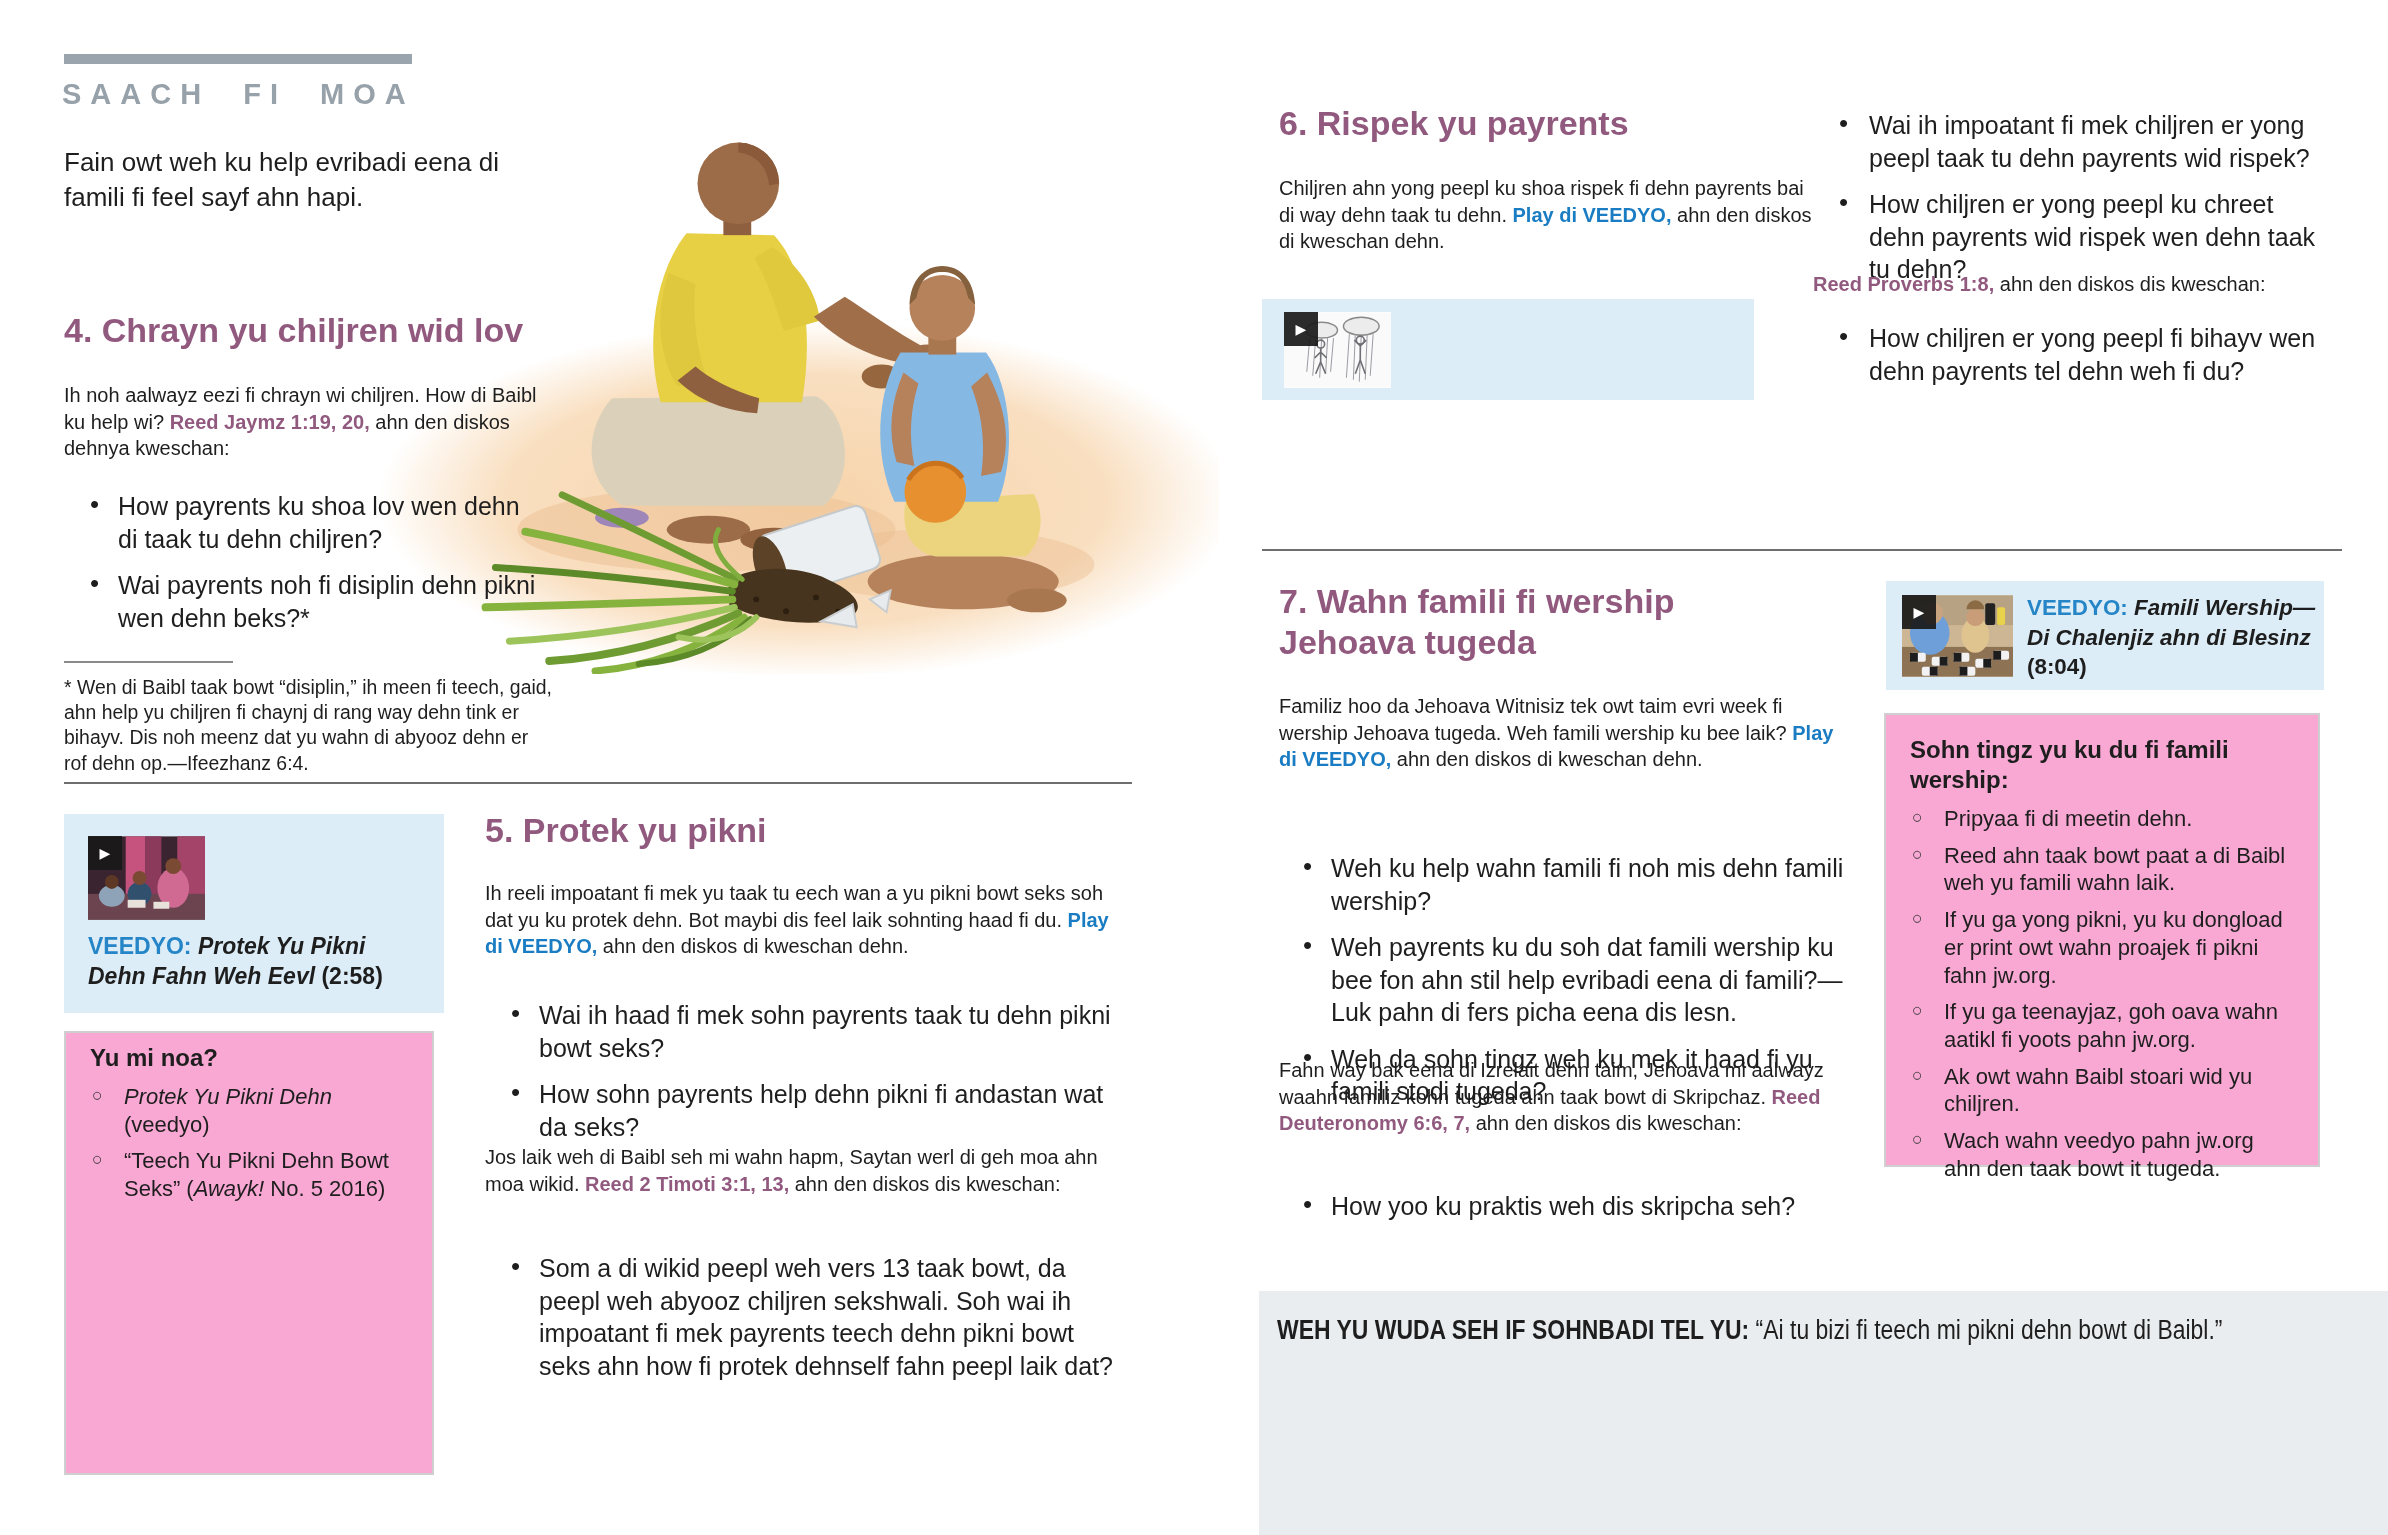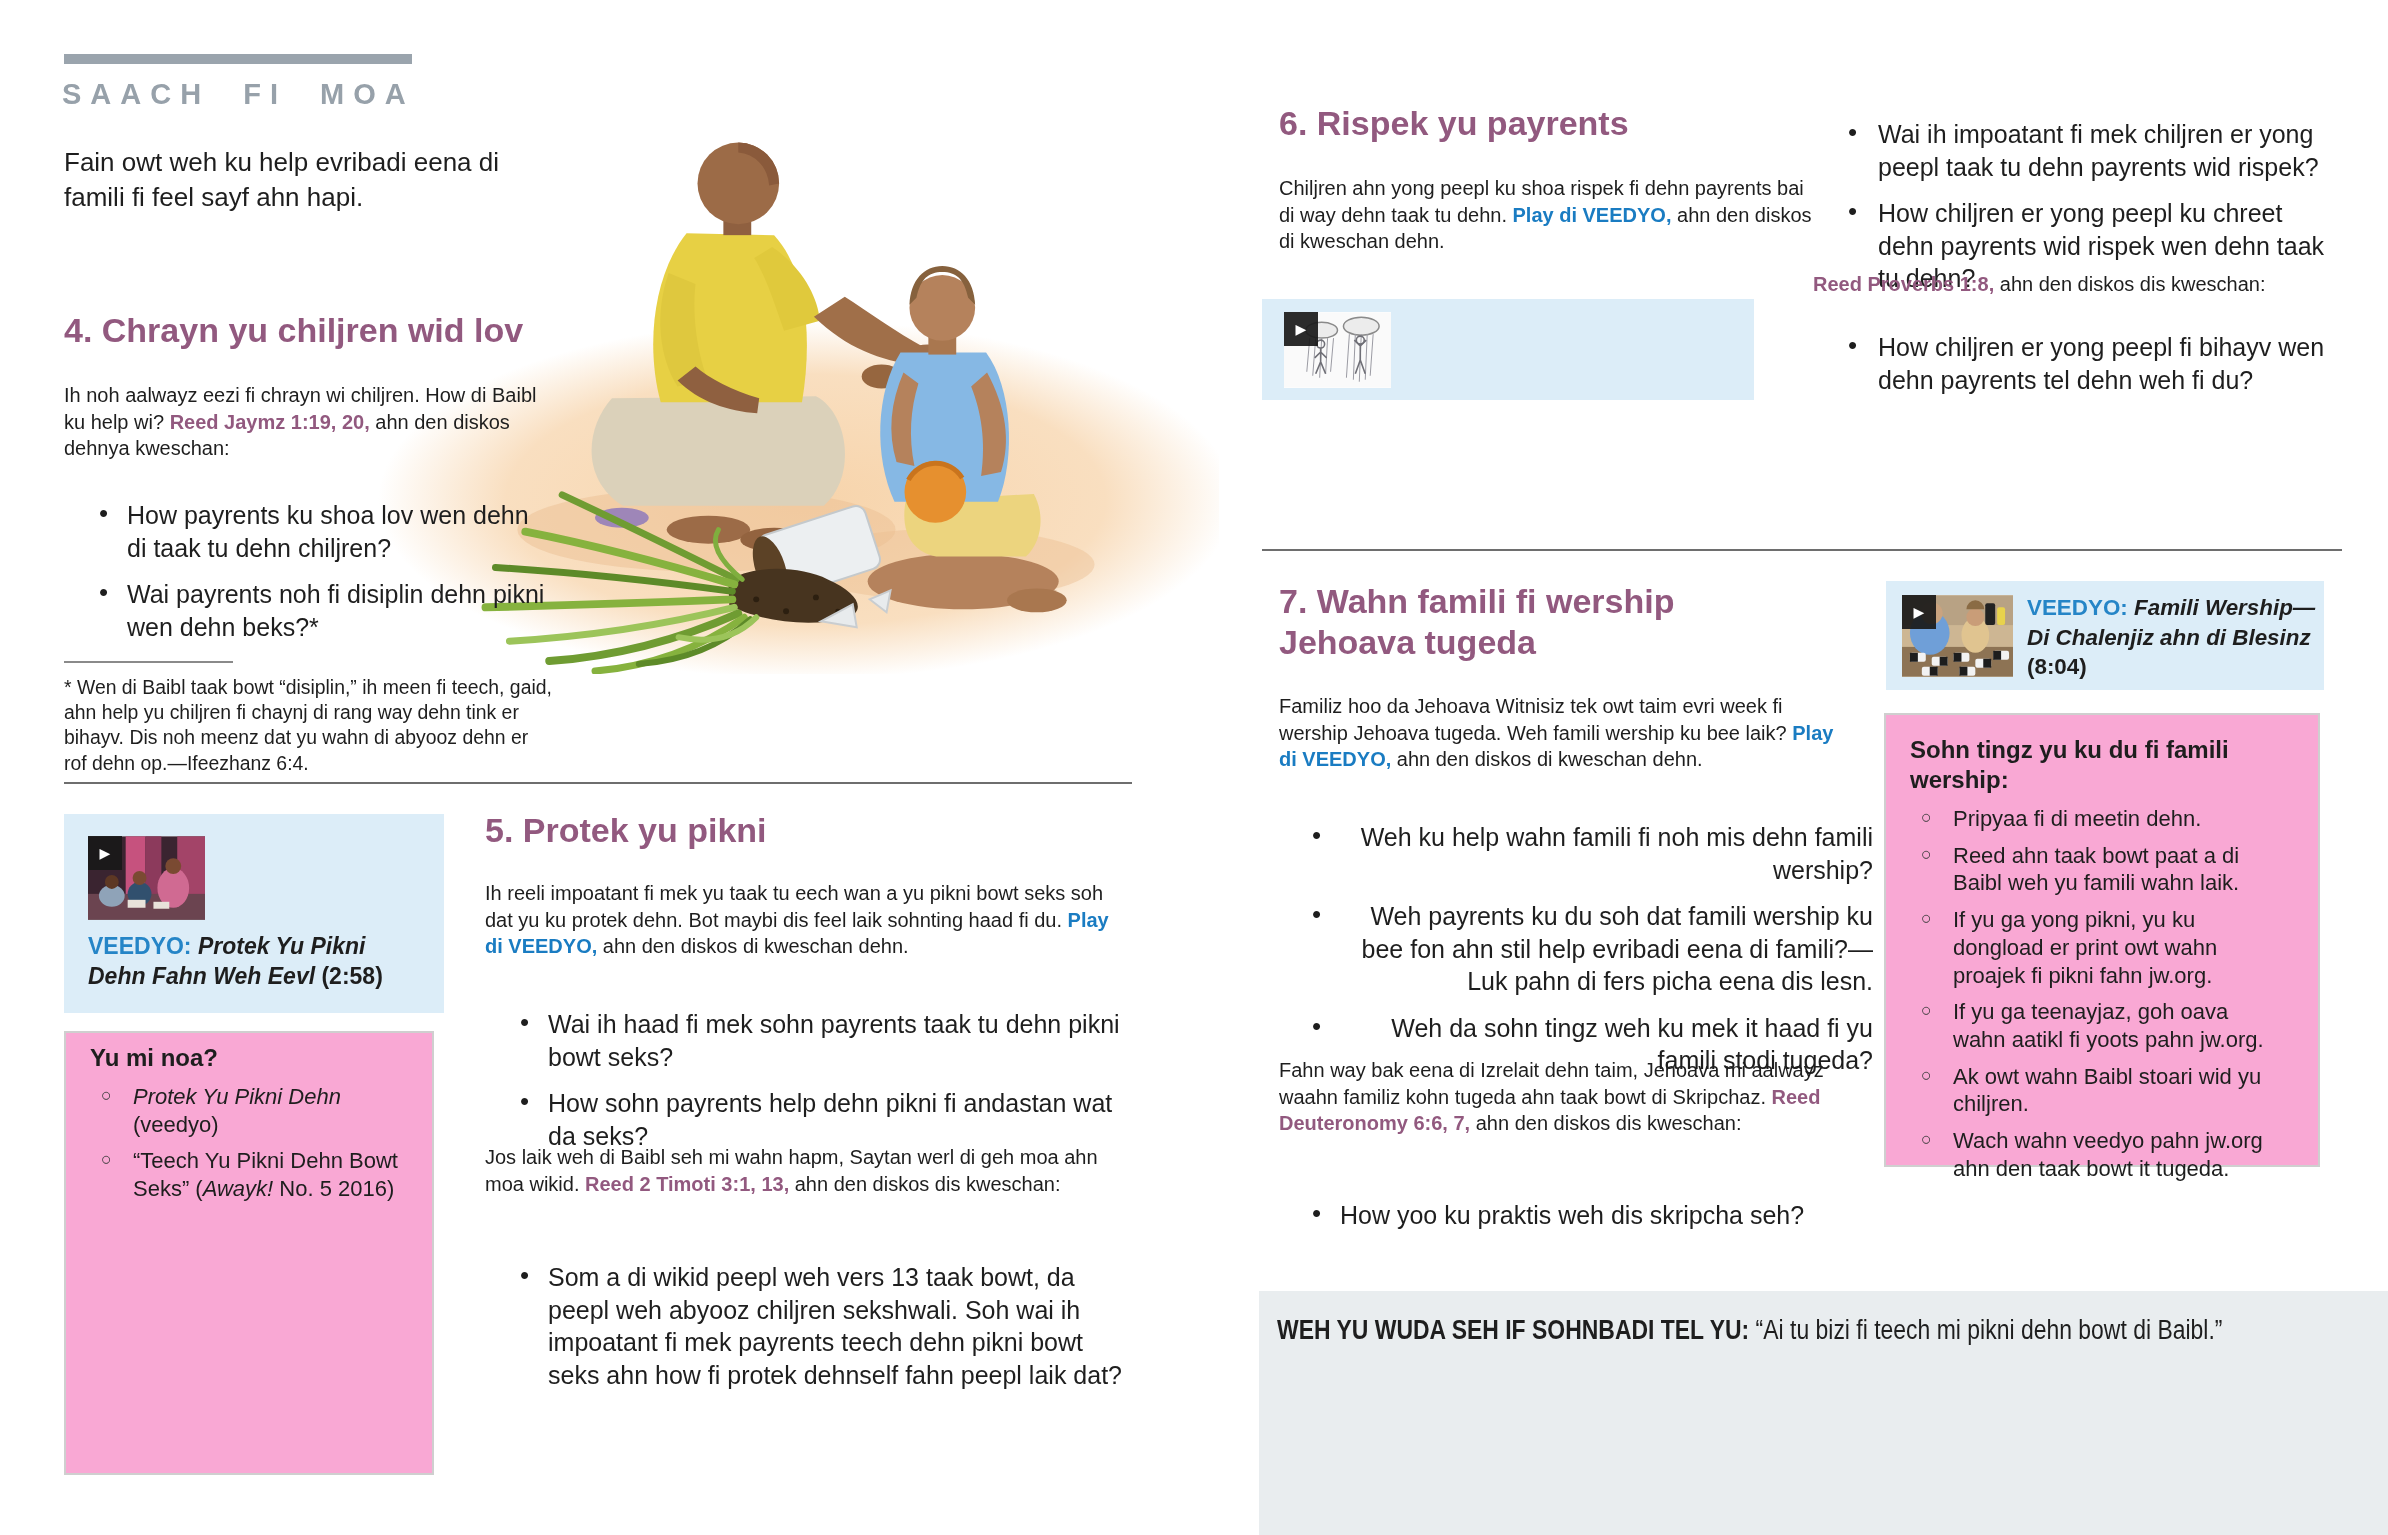--- a/index.html
+++ b/index.html
@@ -12,21 +12,21 @@
   .kicker{font-size:29px;font-weight:700;color:#97a1aa;letter-spacing:9px;word-spacing:16px;}
   .intro{font-size:26px;line-height:1.33;}
   h2.sec{margin:0;font-size:34px;line-height:1.2;font-weight:700;color:#92597f;}
   p.body{margin:0;font-size:20px;line-height:1.33;}
   .ref{color:#92597f;font-weight:700;}
   .link{color:#1a7cc2;font-weight:700;}
   .veedyo{color:#2585c7;font-weight:700;}
   .b{font-weight:700;}
   .i{font-style:italic;}
   .bi{font-weight:700;font-style:italic;}
-  ul.dots,ul.circles{list-style:none;margin:9px;padding:0;}
+  ul.dots,ul.circles{list-style:none;margin:0;padding:0;}
   ul.dots li{position:relative;padding-left:30px;margin-bottom:14px;font-size:25px;line-height:1.3;}
   ul.dots li::before{content:"•";position:absolute;left:2px;top:-2px;font-size:26px;}
   ul.dots.wide li{padding-left:56px;}
   ul.dots.wide li::before{left:26px;}
   ul.circles li{position:relative;padding-left:34px;margin-bottom:9px;}
   ul.circles li::before{content:"○";position:absolute;left:2px;top:1px;font-size:18px;color:#3a3a3a;}
   .rule{background:#6e6e6e;}
   .fn-rule{background:#8a8a8a;}
   .footnote{font-size:19.4px;line-height:1.3;}
   .video-box{background:#dcedf8;}
@@ -205,21 +205,21 @@
 </ul>
 <p class="abs body rc" style="left:1813px;top:271px;width:513px;"><span class="ref">Reed Proverbs 1:8,</span><span> ahn den diskos dis kweschan:</span></p>
 <ul class="abs dots wide" style="left:1813px;top:322px;width:513px;">
   <li>How chiljren er yong peepl fi bihayv wen dehn payrents tel dehn weh fi du?</li>
 </ul>
 
 <div class="abs rule" style="left:1262px;top:549px;width:1080px;height:2px;"></div>
 
 <h2 class="abs sec" style="left:1279px;top:581px;width:478px;">7. Wahn famili fi wership Jehoava tugeda</h2>
 <p class="abs body" style="left:1279px;top:693px;width:559px;"><span>Familiz hoo da Jehoava Witnisiz tek owt taim evri week fi wership Jehoava tugeda. Weh famili wership ku bee laik? </span><span class="link">Play di VEEDYO,</span><span> ahn den diskos di kweschan dehn.</span></p>
-<ul class="abs dots" style="left:1301px;top:812px;width:563px;text-align:right;">
+<ul class="abs dots" style="left:1301px;top:852px;width:563px;">
   <li>Weh ku help wahn famili fi noh mis dehn famili wership?</li>
   <li>Weh payrents ku du soh dat famili wership ku bee fon ahn stil help evribadi eena di famili?—Luk pahn di fers picha eena dis lesn.</li>
   <li>Weh da sohn tingz weh ku mek it haad fi yu famili stodi tugeda?</li>
 </ul>
 <p class="abs body" style="left:1279px;top:1057px;width:559px;"><span>Fahn way bak eena di Izrelait dehn taim, Jehoava mi aalwayz waahn familiz kohn tugeda ahn taak bowt di Skripchaz. </span><span class="ref">Reed Deuteronomy 6:6, 7,</span><span> ahn den diskos dis kweschan:</span></p>
 <ul class="abs dots" style="left:1301px;top:1190px;width:559px;">
   <li>How yoo ku praktis weh dis skripcha seh?</li>
 </ul>
 
 <div class="abs video-box" style="left:1886px;top:581px;width:438px;height:109px;">

